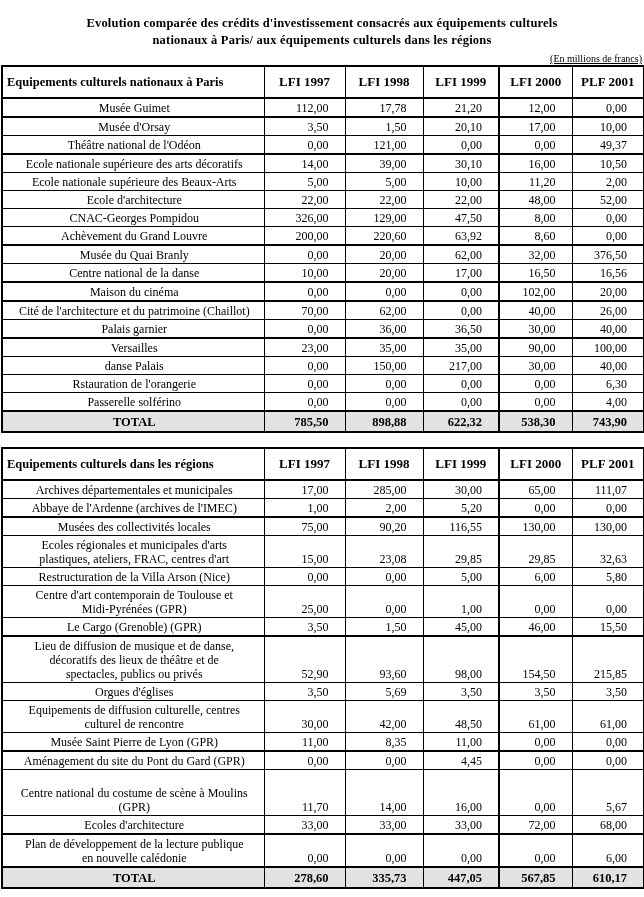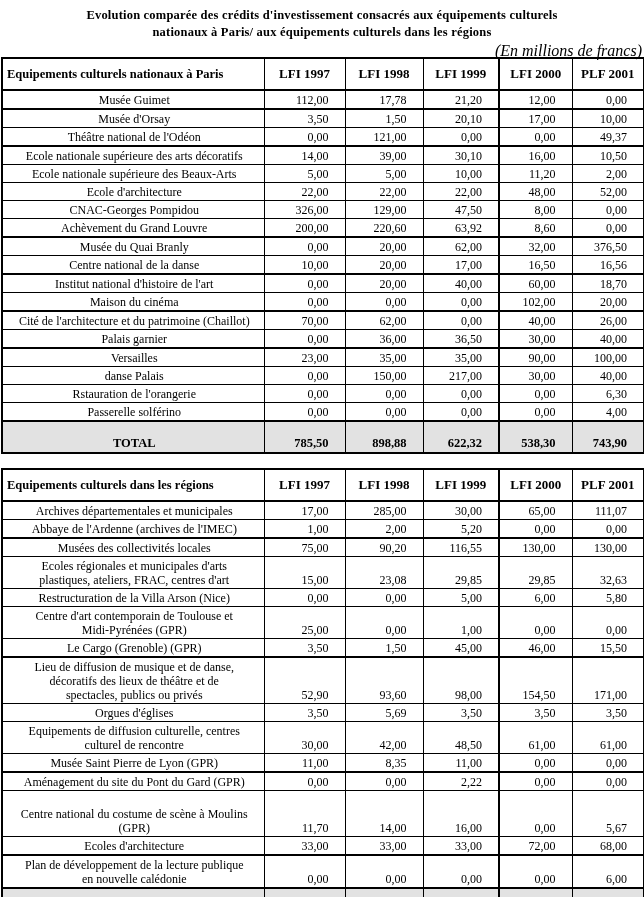--- a/index.html
+++ b/index.html
@@ -2,27 +2,27 @@
 <html><head>
 <meta charset="utf-8">
 <style>
   html,body{margin:0;padding:0;background:#ffffff;}
   body{
     width:644px;height:897px;overflow:hidden;
     font-family:"Liberation Serif","DejaVu Serif",serif;
     color:#000;
   }
   .page{width:644px;}
-  .title-block{padding-top:7px;text-align:center;}
+  .title-block{padding-top:15px;text-align:center;}
   .title-line{
     font-weight:bold;font-size:12.5px;line-height:17px;
     letter-spacing:0.2px;
   }
   .note{
-    text-align:right;font-style:italic;font-size:16px;
+    text-align:right;font-size:10px;
     text-decoration:underline;
     margin:3px 2px 0 0;line-height:13px;
   }
   table{
     border-collapse:collapse;table-layout:fixed;
     width:642px;margin:0 0 0 1px;
     border:2px solid #000;
   }
   table.second{margin-top:14px;}
   col.c-label{width:262px;}
@@ -48,21 +48,21 @@
   td.label{
     text-align:center;padding:2px 2px 1px 4px;
     white-space:pre-line;
   }
   td.value{
     text-align:right;padding:2px 16px 1px 2px;
   }
   tr.thick td{border-bottom-width:2px;}
   tr.total td{
     background:#e2e2e2;font-weight:bold;font-size:12.5px;
-    padding-top:14px;padding-bottom:2px;
+    padding-top:3px;padding-bottom:2px;
   }
   tr.total td.label{white-space:normal;}
 </style>
 </head>
 <body>
 
 <div class="page">
   <div class="title-block">
     <div class="title-line">Evolution comparée des crédits d'investissement consacrés aux équipements culturels</div>
     <div class="title-line">nationaux à Paris/ aux équipements culturels dans les régions</div>
@@ -162,28 +162,20 @@
           <td class="value">376,50</td>
         </tr>
         <tr class="thick ">
           <td class="label">Centre national de la danse</td>
           <td class="value">10,00</td>
           <td class="value">20,00</td>
           <td class="value">17,00</td>
           <td class="value">16,50</td>
           <td class="value">16,56</td>
         </tr>
-        <tr class="">
-          <td class="label">Institut national d'histoire de l'art</td>
-          <td class="value">0,00</td>
-          <td class="value">20,00</td>
-          <td class="value">40,00</td>
-          <td class="value">60,00</td>
-          <td class="value">18,70</td>
-        </tr>
         <tr class="thick ">
           <td class="label">Maison du cinéma</td>
           <td class="value">0,00</td>
           <td class="value">0,00</td>
           <td class="value">0,00</td>
           <td class="value">102,00</td>
           <td class="value">20,00</td>
         </tr>
         <tr class="">
           <td class="label">Cité de l'architecture et du patrimoine (Chaillot)</td>
@@ -323,21 +315,21 @@
           <td class="value">15,50</td>
         </tr>
         <tr class="">
           <td class="label">Lieu de diffusion de musique et de danse,
 décoratifs des lieux de théâtre et de
 spectacles, publics ou privés</td>
           <td class="value">52,90</td>
           <td class="value">93,60</td>
           <td class="value">98,00</td>
           <td class="value">154,50</td>
-          <td class="value">171,00</td>
+          <td class="value">215,85</td>
         </tr>
         <tr class="">
           <td class="label">Orgues d'églises</td>
           <td class="value">3,50</td>
           <td class="value">5,69</td>
           <td class="value">3,50</td>
           <td class="value">3,50</td>
           <td class="value">3,50</td>
         </tr>
         <tr class="">
@@ -354,21 +346,21 @@
           <td class="value">11,00</td>
           <td class="value">8,35</td>
           <td class="value">11,00</td>
           <td class="value">0,00</td>
           <td class="value">0,00</td>
         </tr>
         <tr class="">
           <td class="label">Aménagement du site du Pont du Gard (GPR)</td>
           <td class="value">0,00</td>
           <td class="value">0,00</td>
-          <td class="value">2,22</td>
+          <td class="value">4,45</td>
           <td class="value">0,00</td>
           <td class="value">0,00</td>
         </tr>
         <tr class="">
           <td class="label">
 Centre national du costume de scène à Moulins
 (GPR)</td>
           <td class="value">11,70</td>
           <td class="value">14,00</td>
           <td class="value">16,00</td>

